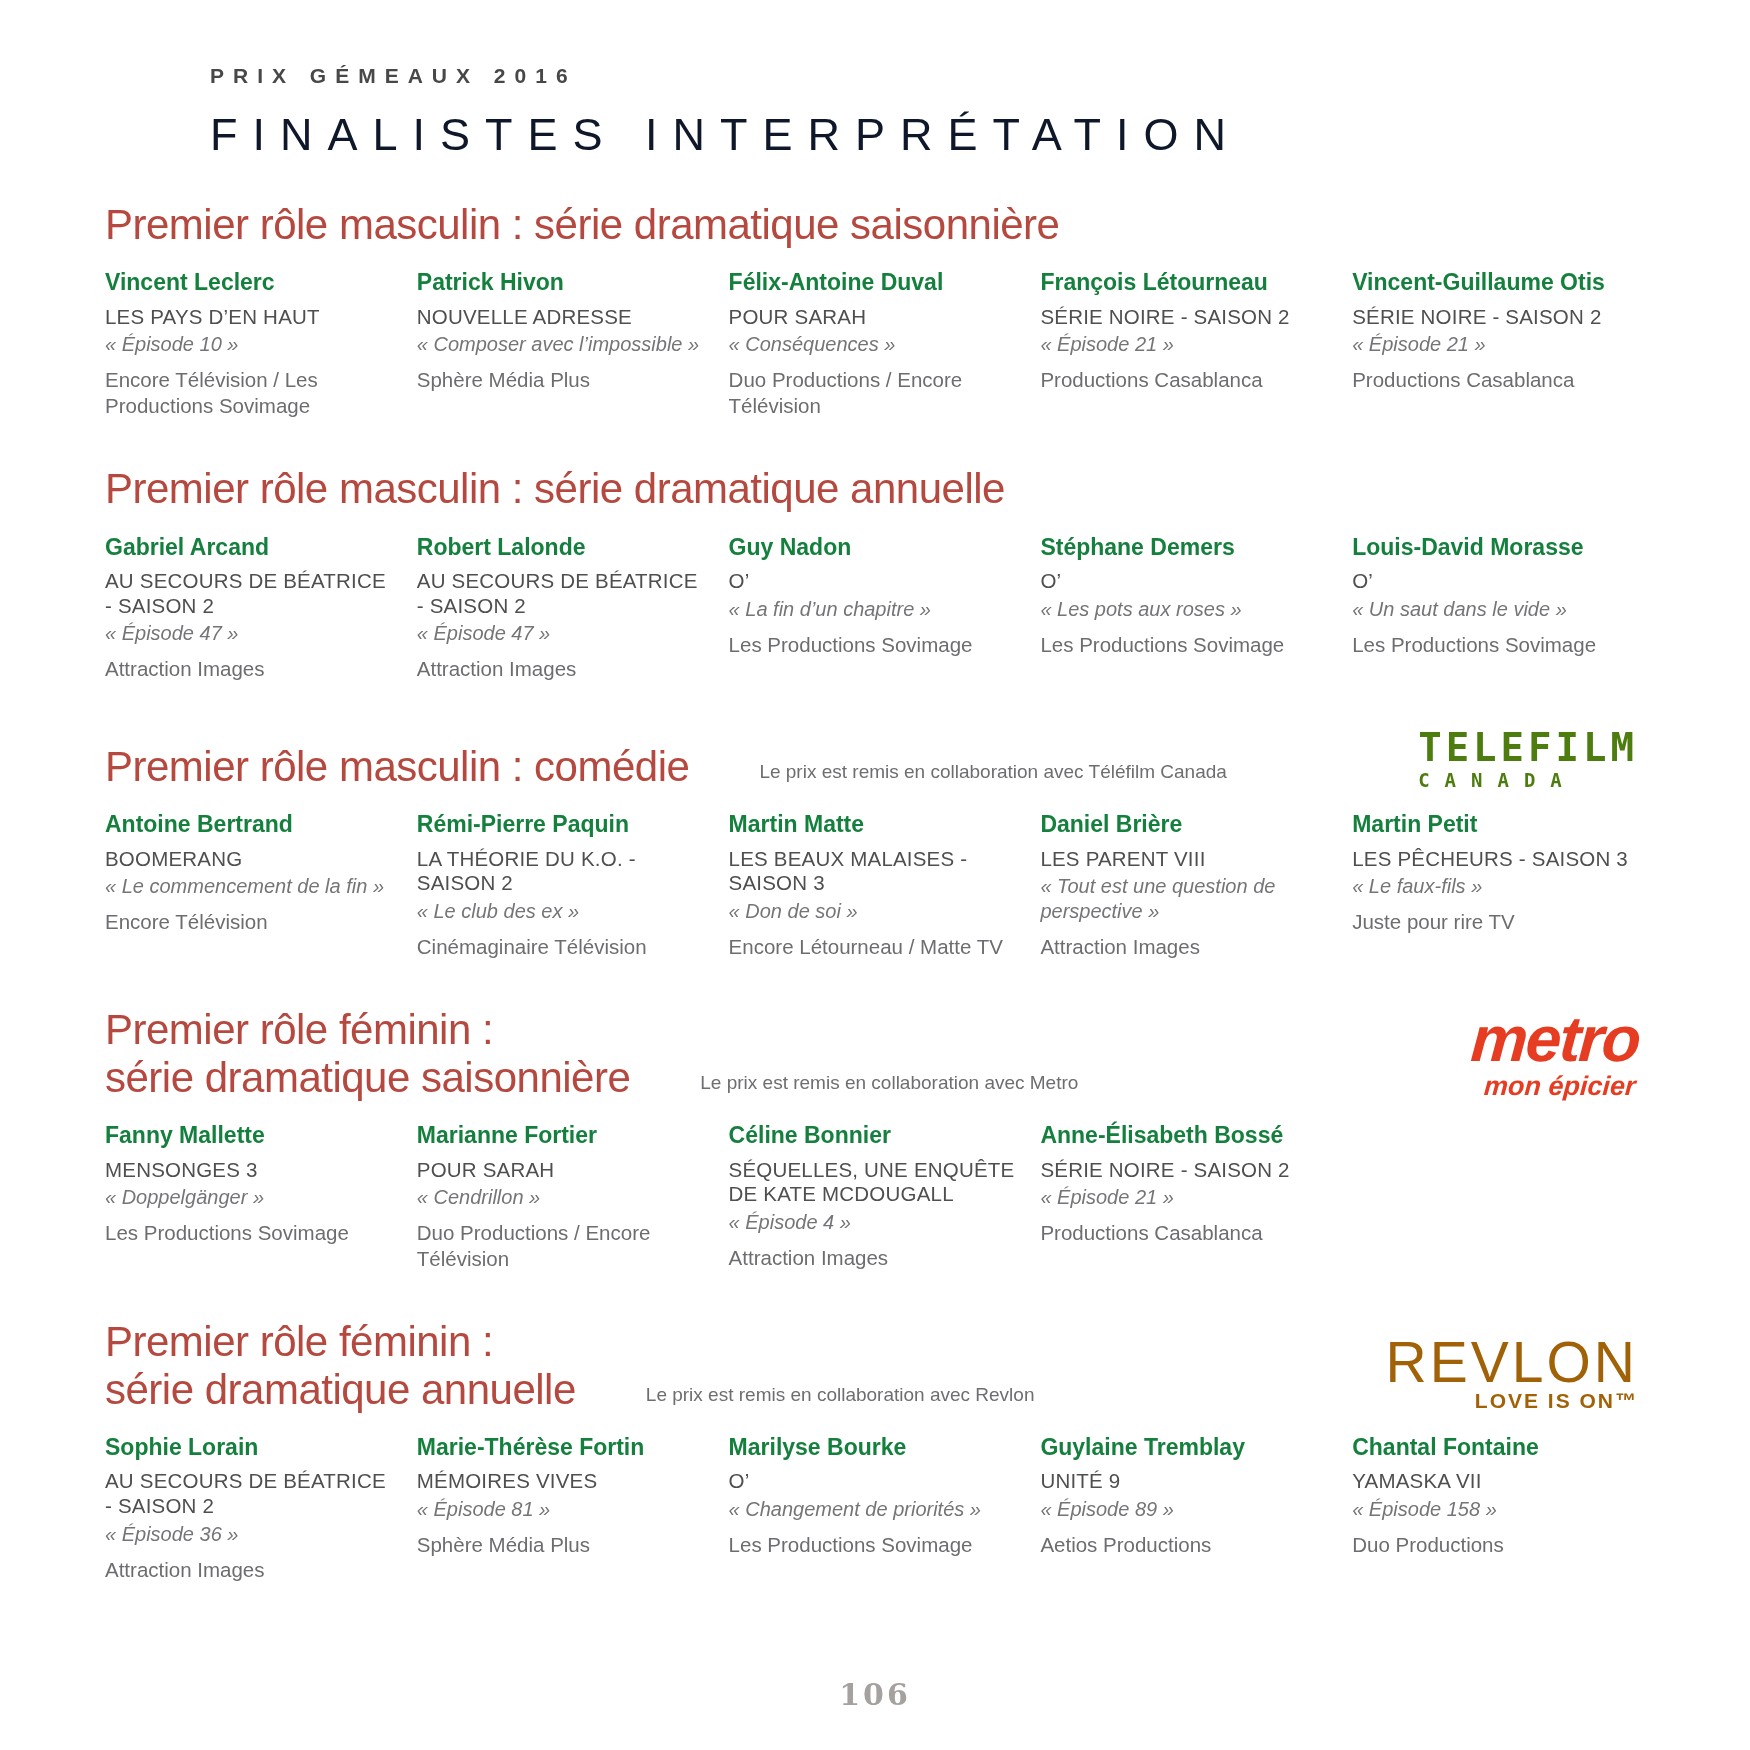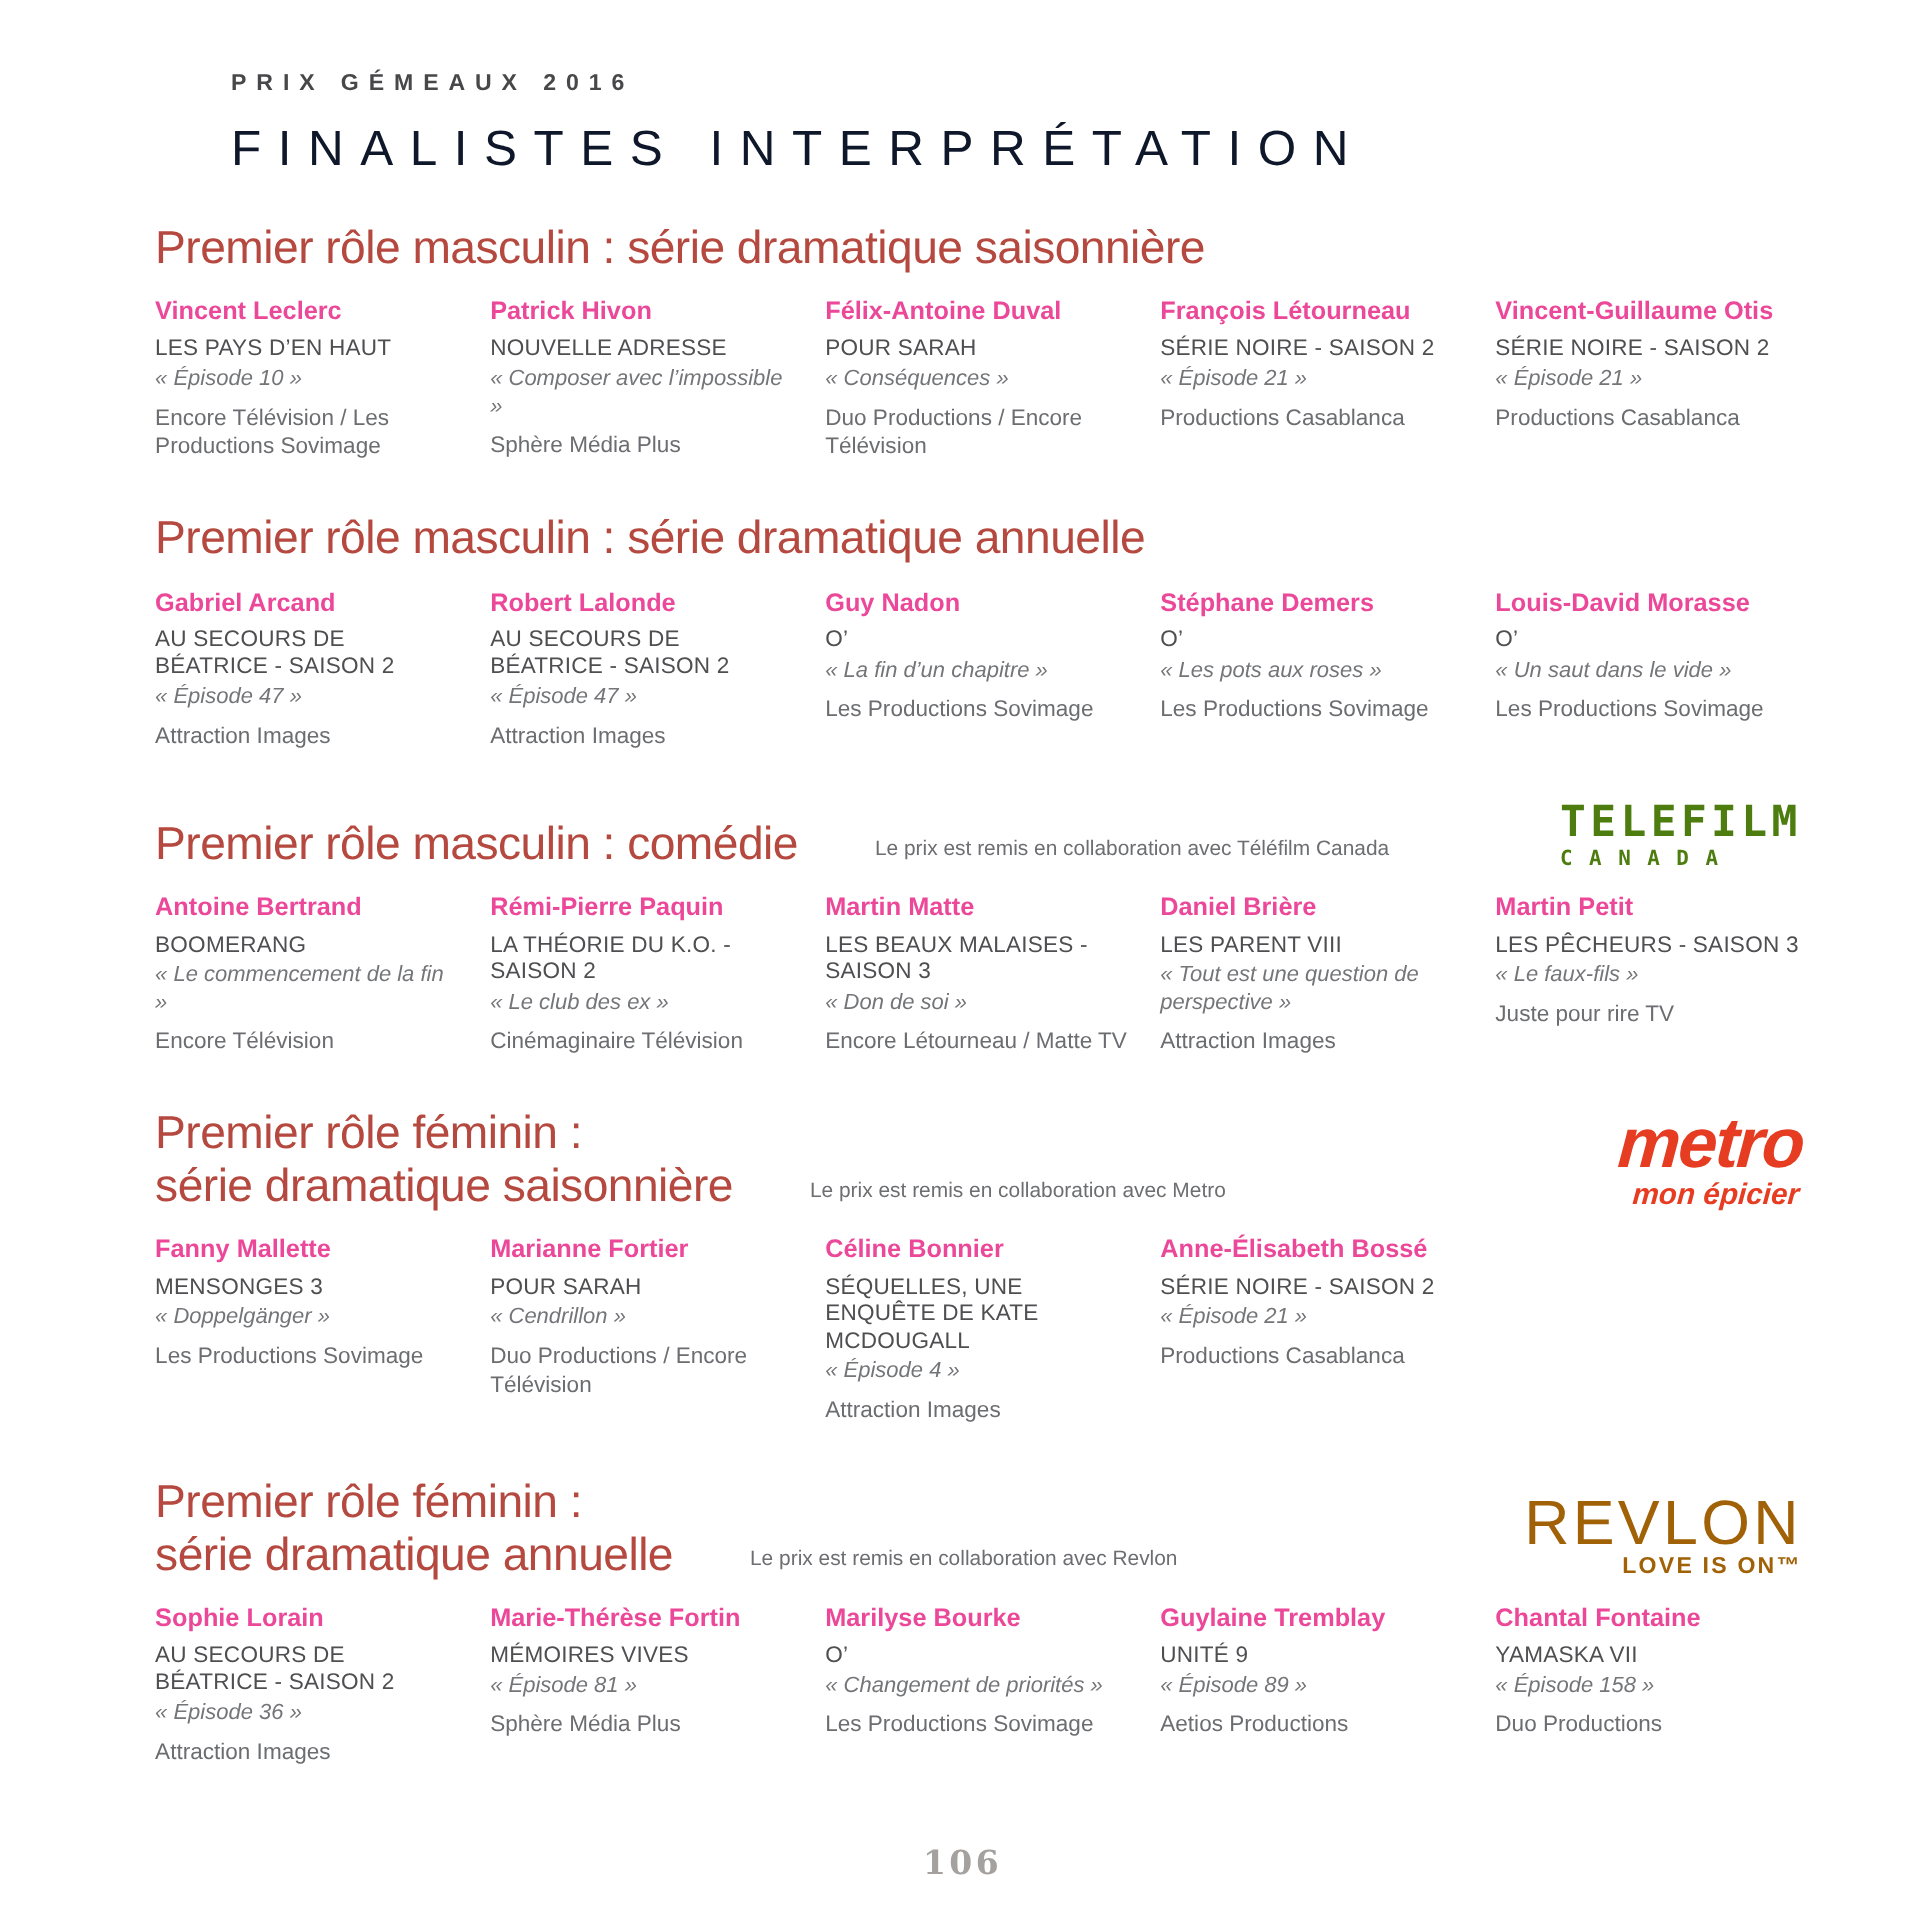--- a/index.html
+++ b/index.html
@@ -4,21 +4,21 @@
 <style>
   * { margin:0; padding:0; box-sizing:border-box; }
   html,body { width:1750px; height:1750px; background:#ffffff; overflow:hidden;
     font-family:"Liberation Sans", sans-serif; position:relative; }
 
   .header { padding:64px 110px 0 210px; color:#414042; }
   .eyebrow { font-size:21px; font-weight:700; letter-spacing:9px; color:#48484a; }
   .page-title { margin-top:21px; font-size:45px; font-weight:400; letter-spacing:15px; color:#0f172a; }
 
   .sections { padding:0 112px 0 105px; }
-  .section { margin-top:40px;margin-left:36px; }
+  .section { margin-top:40px; }
   .section + .section { margin-top:46px; }
 
   .heading-row { display:flex; align-items:flex-end; }
   .heading-text { flex:0 0 auto; }
   .heading-line { font-size:42px; font-weight:400; line-height:1.13; color:#b5493f; letter-spacing:-0.5px; }
 
   .note { color:#6d6e71; font-size:19px; margin-left:70px; margin-bottom:7px; white-space:nowrap; }
   .logo-slot { margin-left:auto; flex:0 0 auto; }
 
   
@@ -31,21 +31,21 @@
   .logo-metro .l1 { font-size:64px; font-weight:900; line-height:0.9; letter-spacing:-2px; }
   .logo-metro .l2 { font-size:27px; font-weight:800; text-align:right; margin-top:2px; }
 
   
   .logo-revlon { color:#a16207; }
   .logo-revlon .l1 { font-size:57px; font-weight:500; letter-spacing:3px; line-height:1; }
   .logo-revlon .l2 { font-size:21px; font-weight:700; letter-spacing:2px; text-align:right; margin-top:-2px; }
 
   .nominees { display:grid; grid-template-columns:repeat(5, 1fr); column-gap:26px; margin-top:22px; }
   .card { min-width:0; }
-  .name { font-size:23px; font-weight:700; color:#ec4899; line-height:1.1; }
+  .name { font-size:23px; font-weight:700; color:#15803d; line-height:1.1; }
   .show { margin-top:9px; font-size:20.5px; font-weight:400; color:#4f4f52; line-height:1.2; letter-spacing:0.2px; }
   .episode { margin-top:3px; font-size:20px; font-style:italic; color:#747578; line-height:1.25; }
   .producer { margin-top:10px; font-size:20.5px; color:#6c6d70; line-height:1.27; }
 
   .page-number { position:absolute; left:0; right:0; bottom:38px; text-align:center;
     font-family:"DejaVu Serif", serif; font-weight:700; font-size:30px; letter-spacing:3px; color:#a5a19e; }
 </style>
 </head>
 <body>
 

